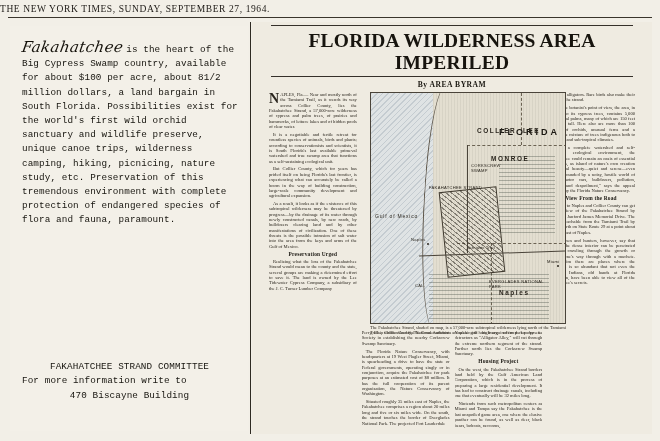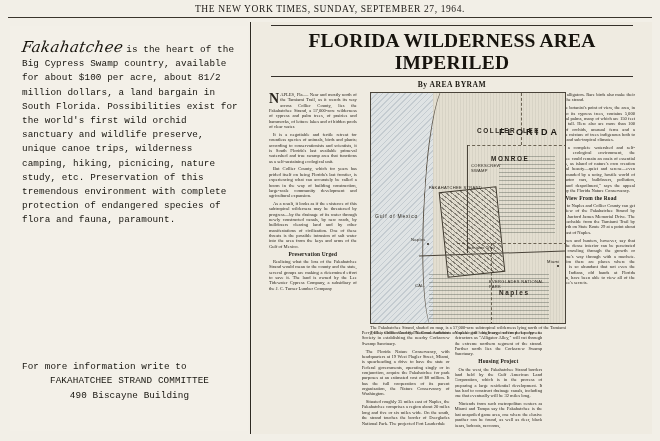--- a/index.html
+++ b/index.html
@@ -12,21 +12,20 @@
   }
   #page {
     position: relative;
     width: 660px; height: 441px;
     background: #f2efe7;
   }
   
   .masthead {
     position: absolute;
     top: 4px; left: 0; width: 660px;
-    text-align: center;
     font-family: "Liberation Serif", serif;
     font-size: 9.5px;
     letter-spacing: 0.6px;
     color: #1d1a16;
   }
   .masthead-rule {
     position: absolute;
     top: 17px; left: 8px; width: 644px;
     border-top: 1px solid #3a352c;
   }
@@ -240,23 +239,23 @@
   <div class="masthead">THE NEW YORK TIMES, SUNDAY, SEPTEMBER 27, 1964.</div>
   <div class="masthead-rule"></div>
 
   <div class="left-col">
     <div class="typed">
       <span class="script-word">Fakahatchee</span><span>is the heart of the Big Cypress Swamp country, available for about $100 per acre, about 81/2 million dollars, a land bargain in South Florida. Possibilities exist for the world's first wild orchid sanctuary and wildlife preserve, unique canoe trips, wilderness camping, hiking, picnicing, nature study, etc. Preservation of this tremendous environment with complete protection of endangered species of flora and fauna, paramount.</span>
     </div>
   </div>
 
   <div class="left-lower">
+    <div class="typed center-line">FAKAHATCHEE STRAND COMMITTEE</div>
     <div class="typed">For more information write to</div>
-    <div class="typed center-line">FAKAHATCHEE STRAND COMMITTEE</div>
-    <div class="typed center-line">490 Biscayne Building</div>
+    <div class="typed center-line">470 Biscayne Building</div>
   </div>
 
   <div class="v-rule"></div>
 
   <div class="news">
     <div class="hl-rule-top"></div>
     <div class="headline">FLORIDA WILDERNESS AREA IMPERILED</div>
     <div class="hl-rule-bot"></div>
     <div class="byline">By AREA BYRAM</div>
 

